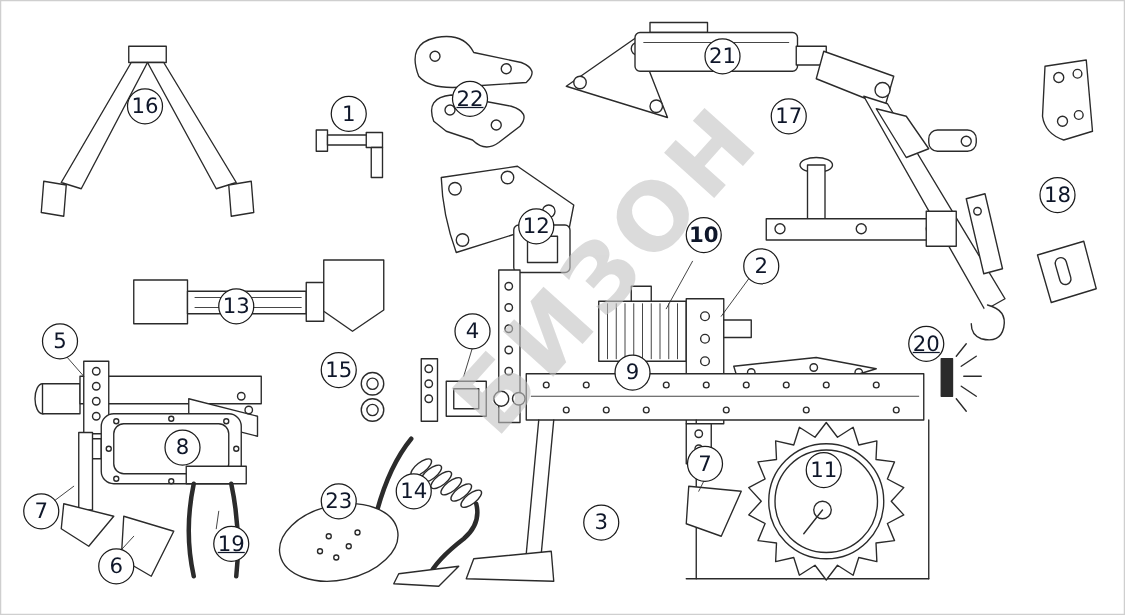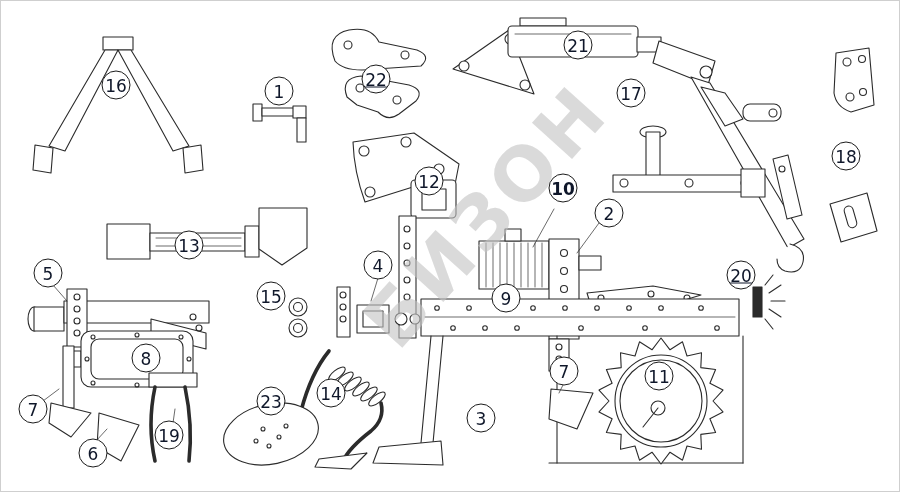--- a/index.html
+++ b/index.html
@@ -311,16 +311,16 @@
       <div class="callout" style="left: 740px; top: 274px; text-decoration: underline;">20</div>
       <div class="callout" style="left: 270px; top: 295px;">15</div>
       <div class="callout" style="left: 505px; top: 297px;">9</div>
       <div class="callout" style="left: 145px; top: 357px;">8</div>
       <div class="callout" style="left: 658px; top: 355px; margin-top: 20px;">11</div>
       <div class="callout" style="left: 563px; top: 370px;">7</div>
       <div class="callout" style="left: 270px; top: 400px;">23</div>
       <div class="callout" style="left: 330px; top: 392px;">14</div>
       <div class="callout" style="left: 32px; top: 408px;">7</div>
       <div class="callout" style="left: 480px; top: 417px;">3</div>
-      <div class="callout" style="left: 168px; top: 434px;">19</div>
+      <div class="callout" style="left: 184px; top: 434px; text-decoration: underline;">19</div>
       <div class="callout" style="left: 92px; top: 452px;">6</div>
     </div>
 </div>
 
 </body></html>

